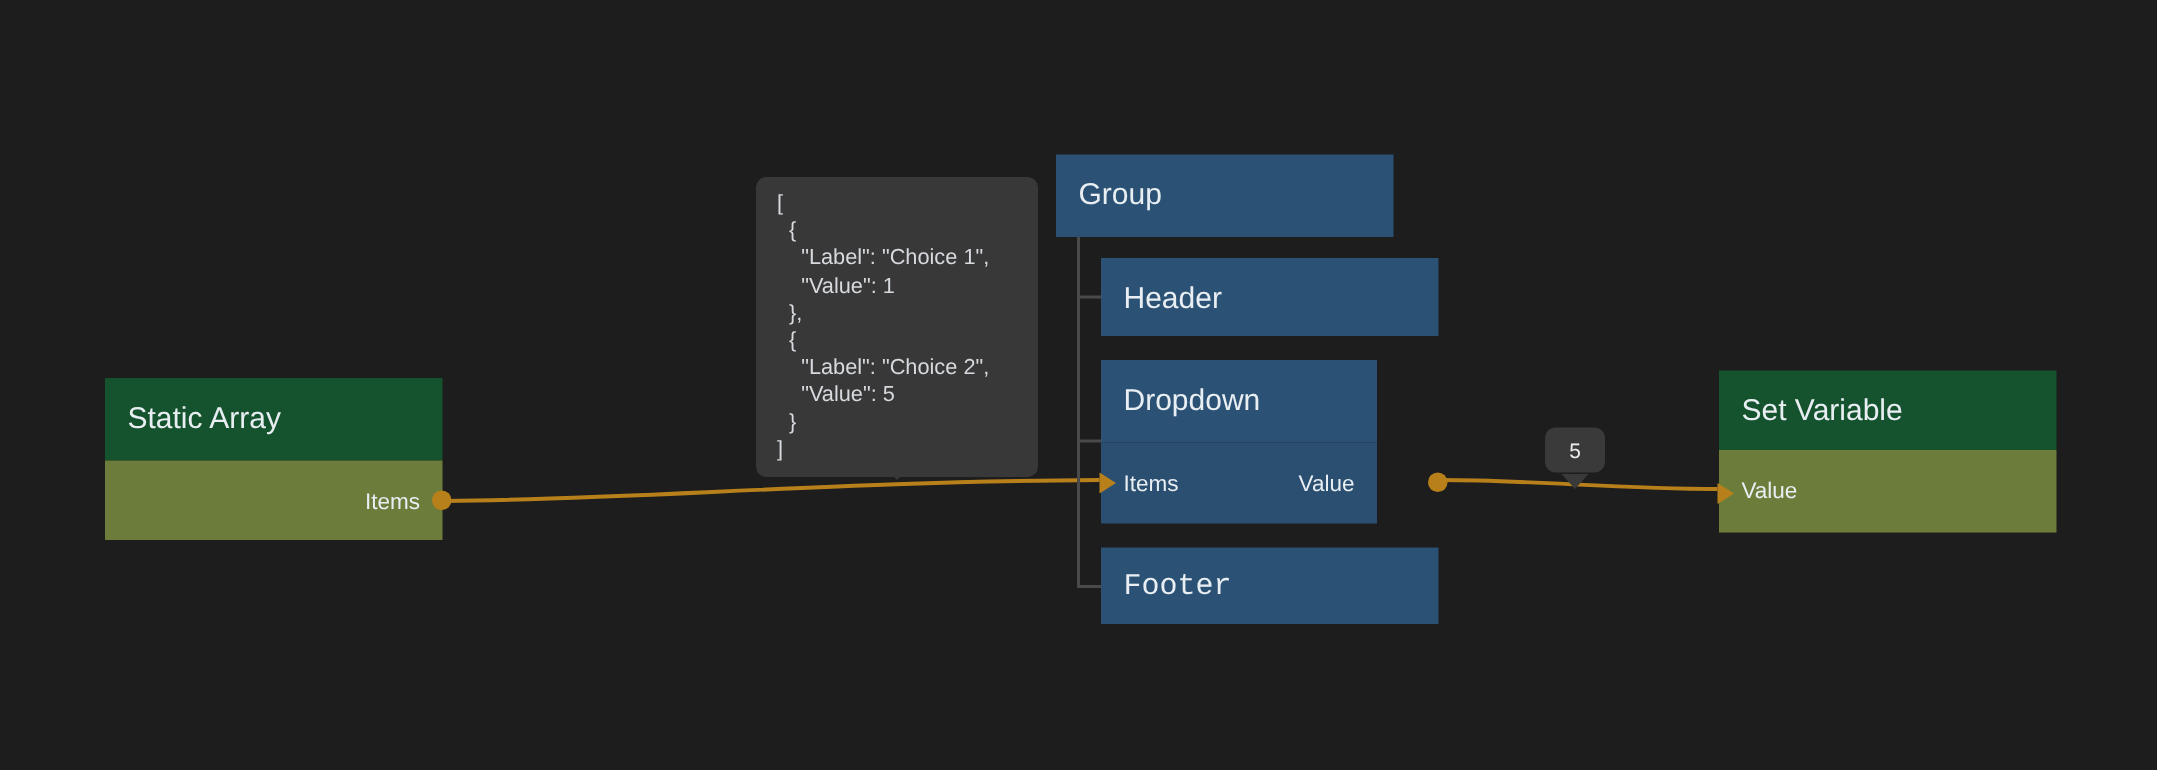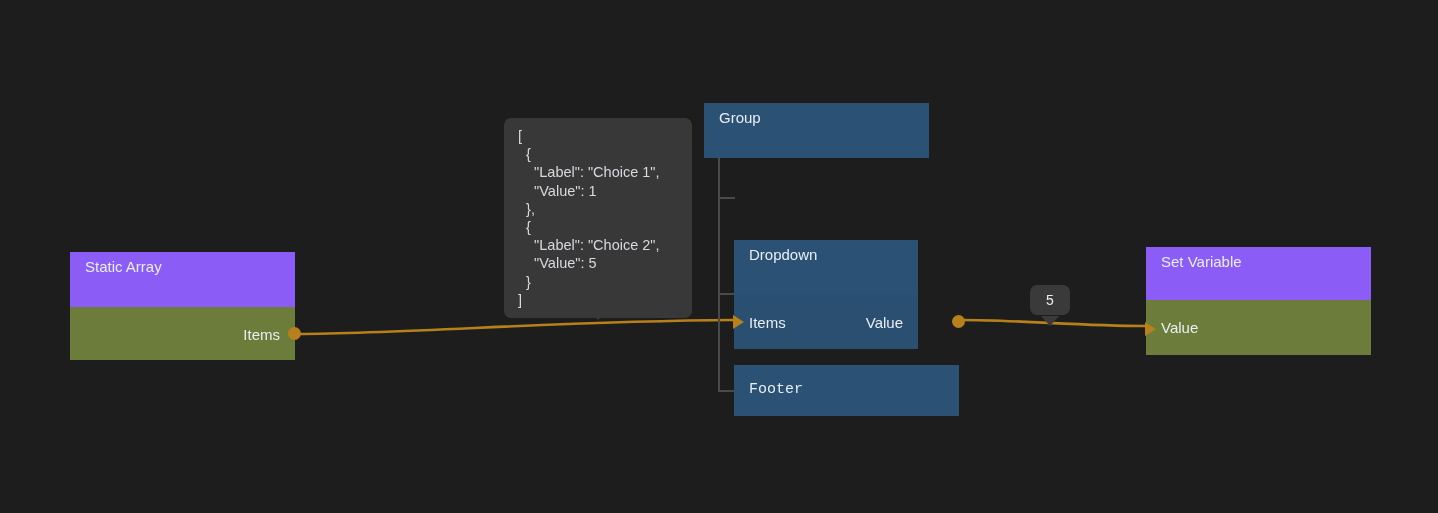--- a/index.html
+++ b/index.html
@@ -16,23 +16,23 @@
     overflow: hidden;
   }
   .node {
     position: absolute;
     box-sizing: border-box;
   }
   .node-title {
     box-sizing: border-box;
     width: 100%;
     color: #e8eef2;
-    font-size: 15px;
+    font-size: 20px;
     line-height: 1;
-    padding: 7px 0 0 15px;
+    padding: 17px 0 0 15px;
     height: 55px;
   }
   .node-body {
     box-sizing: border-box;
     width: 100%;
     position: relative;
   }
   .port-row {
     box-sizing: border-box;
     position: relative;
@@ -44,21 +44,21 @@
   .port-label-in {
     color: #e8eef2;
     font-size: 15px;
   }
   .port-label-out {
     color: #e8eef2;
     font-size: 15px;
     margin-left: auto;
   }
   
-  .node-green .node-title { background: #8b5cf6; }
+  .node-green .node-title { background: #14532d; }
   .node-green .node-body  { background: #6c7d3b; }
   
   .node-blue .node-title { background: #2b5175; }
   .node-blue .node-body  { background: #2a4f71; }
   .node-blue.solid .node-title { background: #2b5175; }
 
   
   .dot {
     position: absolute;
     width: 13px;
@@ -161,20 +161,23 @@
         <span class="port-label-out">Items</span>
       </div>
       <div class="dot" style="left:218px; top:20px;"></div>
     </div>
   </div>
 
   <div class="node node-blue solid" style="left:704px; top:103px; width:225px;">
     <div class="node-title">Group</div>
   </div>
 
+  <div class="node node-blue solid" style="left:734px; top:172px; width:225px;">
+    <div class="node-title" style="height:52px; padding-top:17px;">Header</div>
+  </div>
 
   <div class="node node-blue" style="left:734px; top:240px; width:184px;">
     <div class="node-title">Dropdown</div>
     <div class="node-body" style="height:54px;">
       <div class="port-row">
         <span class="port-label-in">Items</span>
         <span class="port-label-out">Value</span>
       </div>
       <div class="arrow-in" style="left:-1px; top:20px;"></div>
       <div class="dot" style="left:218px; top:20px;"></div>

